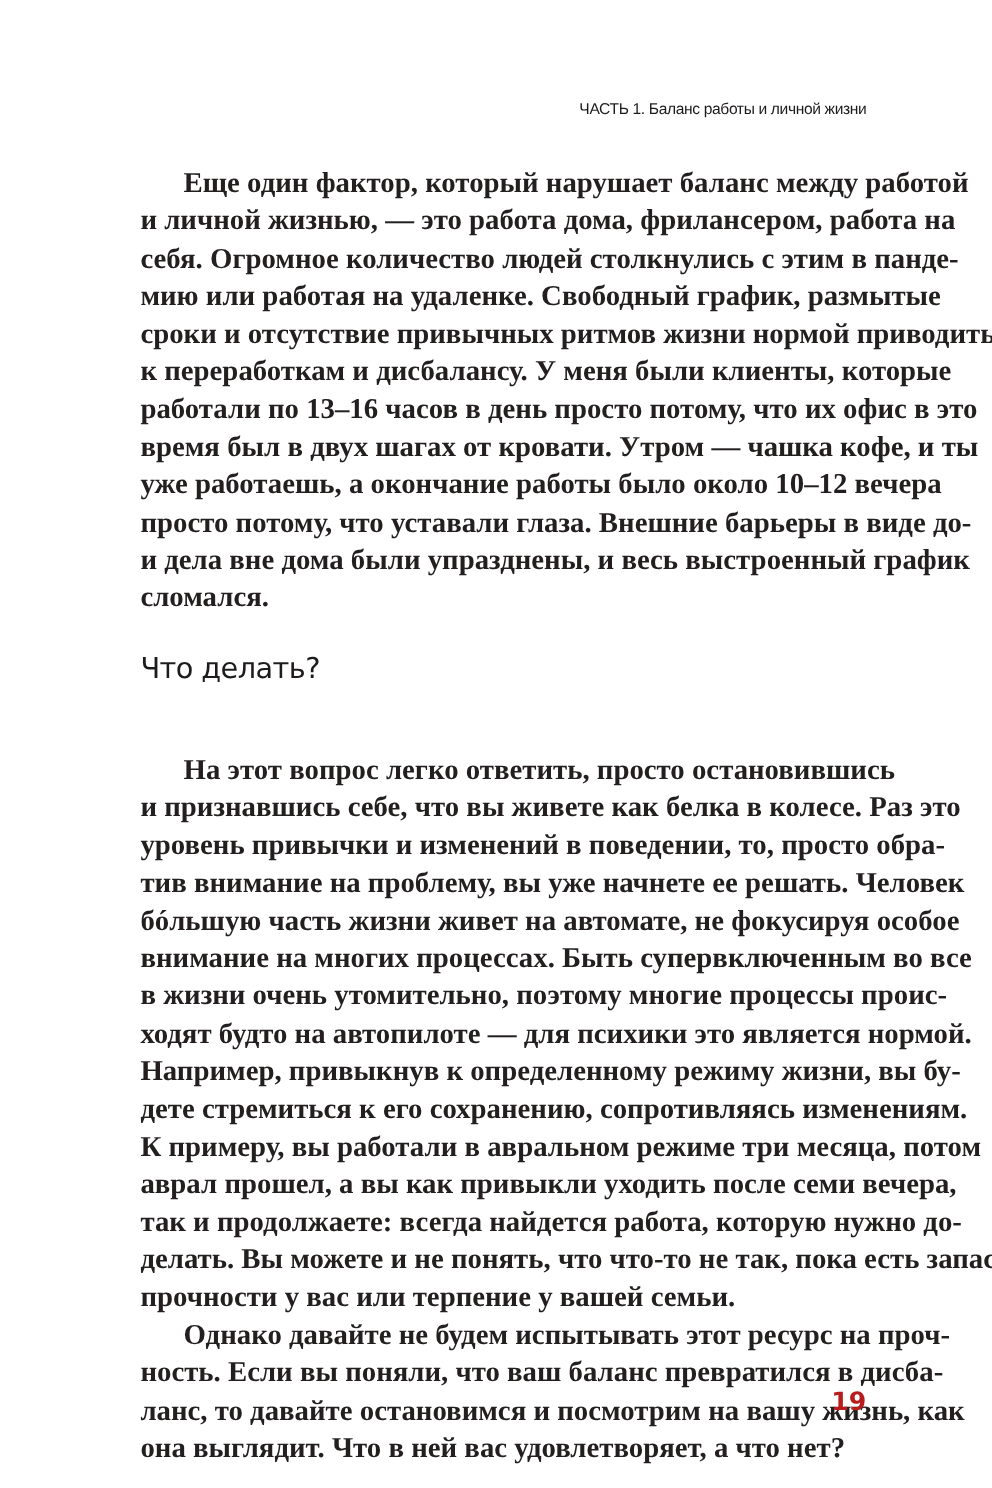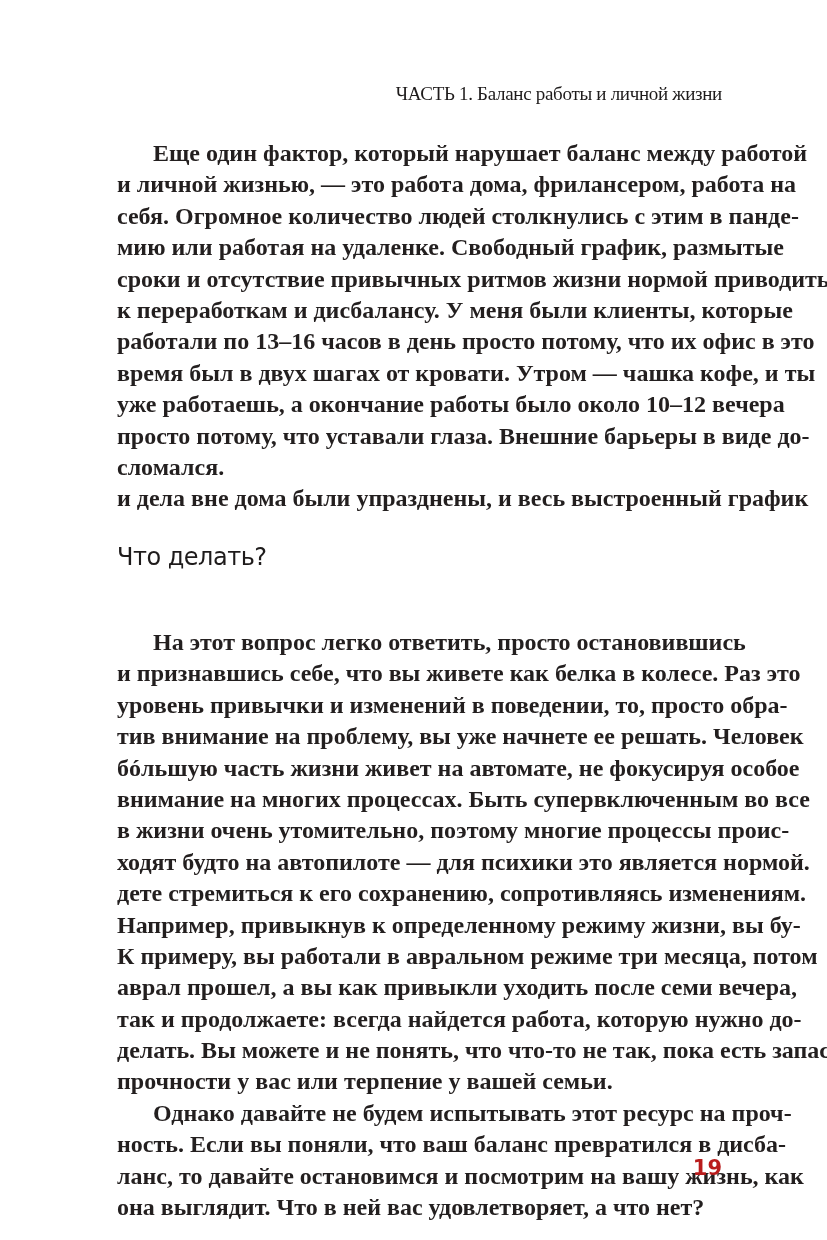--- a/index.html
+++ b/index.html
@@ -1,19 +1,19 @@
 <!DOCTYPE html>
 <html><head>
 <meta charset="utf-8">
 <style>
   html, body { margin: 0; padding: 0; background: #ffffff; }
   body { width: 827px; height: 1240px; position: relative; overflow: hidden; color: #1e1b1b; }
   .running-head {
     position: absolute; top: 83px; right: 105px;
-    font-family: Liberation Serif, serif; font-size: 19px; letter-spacing: -0.3px;
+    font-family: Liberation Sans, sans-serif; font-size: 13px; letter-spacing: -0.3px;
     color: #1e1b1b; white-space: nowrap;
   }
   .body-block {
     position: absolute; left: 117px; width: 606px;
     font-family: "Liberation Serif", serif; font-weight: bold;
     font-size: 24px; line-height: 31.4px; color: #231f1f;
   }
   .line {
     display: block; white-space: nowrap; height: 31.4px;
     text-align: justify; text-align-last: justify;
@@ -39,37 +39,37 @@
   <span class="line indent">Еще один фактор, который нарушает баланс между работой</span>
   <span class="line">и личной жизнью, — это работа дома, фрилансером, работа на</span>
   <span class="line">себя. Огромное количество людей столкнулись с этим в панде-</span>
   <span class="line">мию или работая на удаленке. Свободный график, размытые</span>
   <span class="line">сроки и отсутствие привычных ритмов жизни нормой приводить</span>
   <span class="line">к переработкам и дисбалансу. У меня были клиенты, которые</span>
   <span class="line">работали по 13–16 часов в день просто потому, что их офис в это</span>
   <span class="line">время был в двух шагах от кровати. Утром — чашка кофе, и ты</span>
   <span class="line">уже работаешь, а окончание работы было около 10–12 вечера</span>
   <span class="line">просто потому, что уставали глаза. Внешние барьеры в виде до-</span>
+  <span class="line">и дела вне дома были упразднены, и весь выстроенный график</span>
   <span class="line last">сломался.</span>
-  <span class="line">и дела вне дома были упразднены, и весь выстроенный график</span>
 </div>
 
 <div class="heading">Что делать?</div>
 
 <div class="body-block" style="top:627px;">
   <span class="line indent">На этот вопрос легко ответить, просто остановившись</span>
   <span class="line">и признавшись себе, что вы живете как белка в колесе. Раз это</span>
   <span class="line">уровень привычки и изменений в поведении, то, просто обра-</span>
   <span class="line">тив внимание на проблему, вы уже начнете ее решать. Человек</span>
   <span class="line">бóльшую часть жизни живет на автомате, не фокусируя особое</span>
   <span class="line">внимание на многих процессах. Быть супервключенным во все</span>
   <span class="line">в жизни очень утомительно, поэтому многие процессы проис-</span>
   <span class="line">ходят будто на автопилоте — для психики это является нормой.</span>
+  <span class="line">Например, привыкнув к определенному режиму жизни, вы бу-</span>
   <span class="line">дете стремиться к его сохранению, сопротивляясь изменениям.</span>
-  <span class="line">Например, привыкнув к определенному режиму жизни, вы бу-</span>
   <span class="line">К примеру, вы работали в авральном режиме три месяца, потом</span>
   <span class="line">аврал прошел, а вы как привыкли уходить после семи вечера,</span>
   <span class="line">так и продолжаете: всегда найдется работа, которую нужно до-</span>
   <span class="line">делать. Вы можете и не понять, что что-то не так, пока есть запас</span>
   <span class="line last">прочности у вас или терпение у вашей семьи.</span>
   <span class="line indent">Однако давайте не будем испытывать этот ресурс на проч-</span>
   <span class="line">ность. Если вы поняли, что ваш баланс превратился в дисба-</span>
   <span class="line">ланс, то давайте остановимся и посмотрим на вашу жизнь, как</span>
   <span class="line last">она выглядит. Что в ней вас удовлетворяет, а что нет?</span>
 </div>

